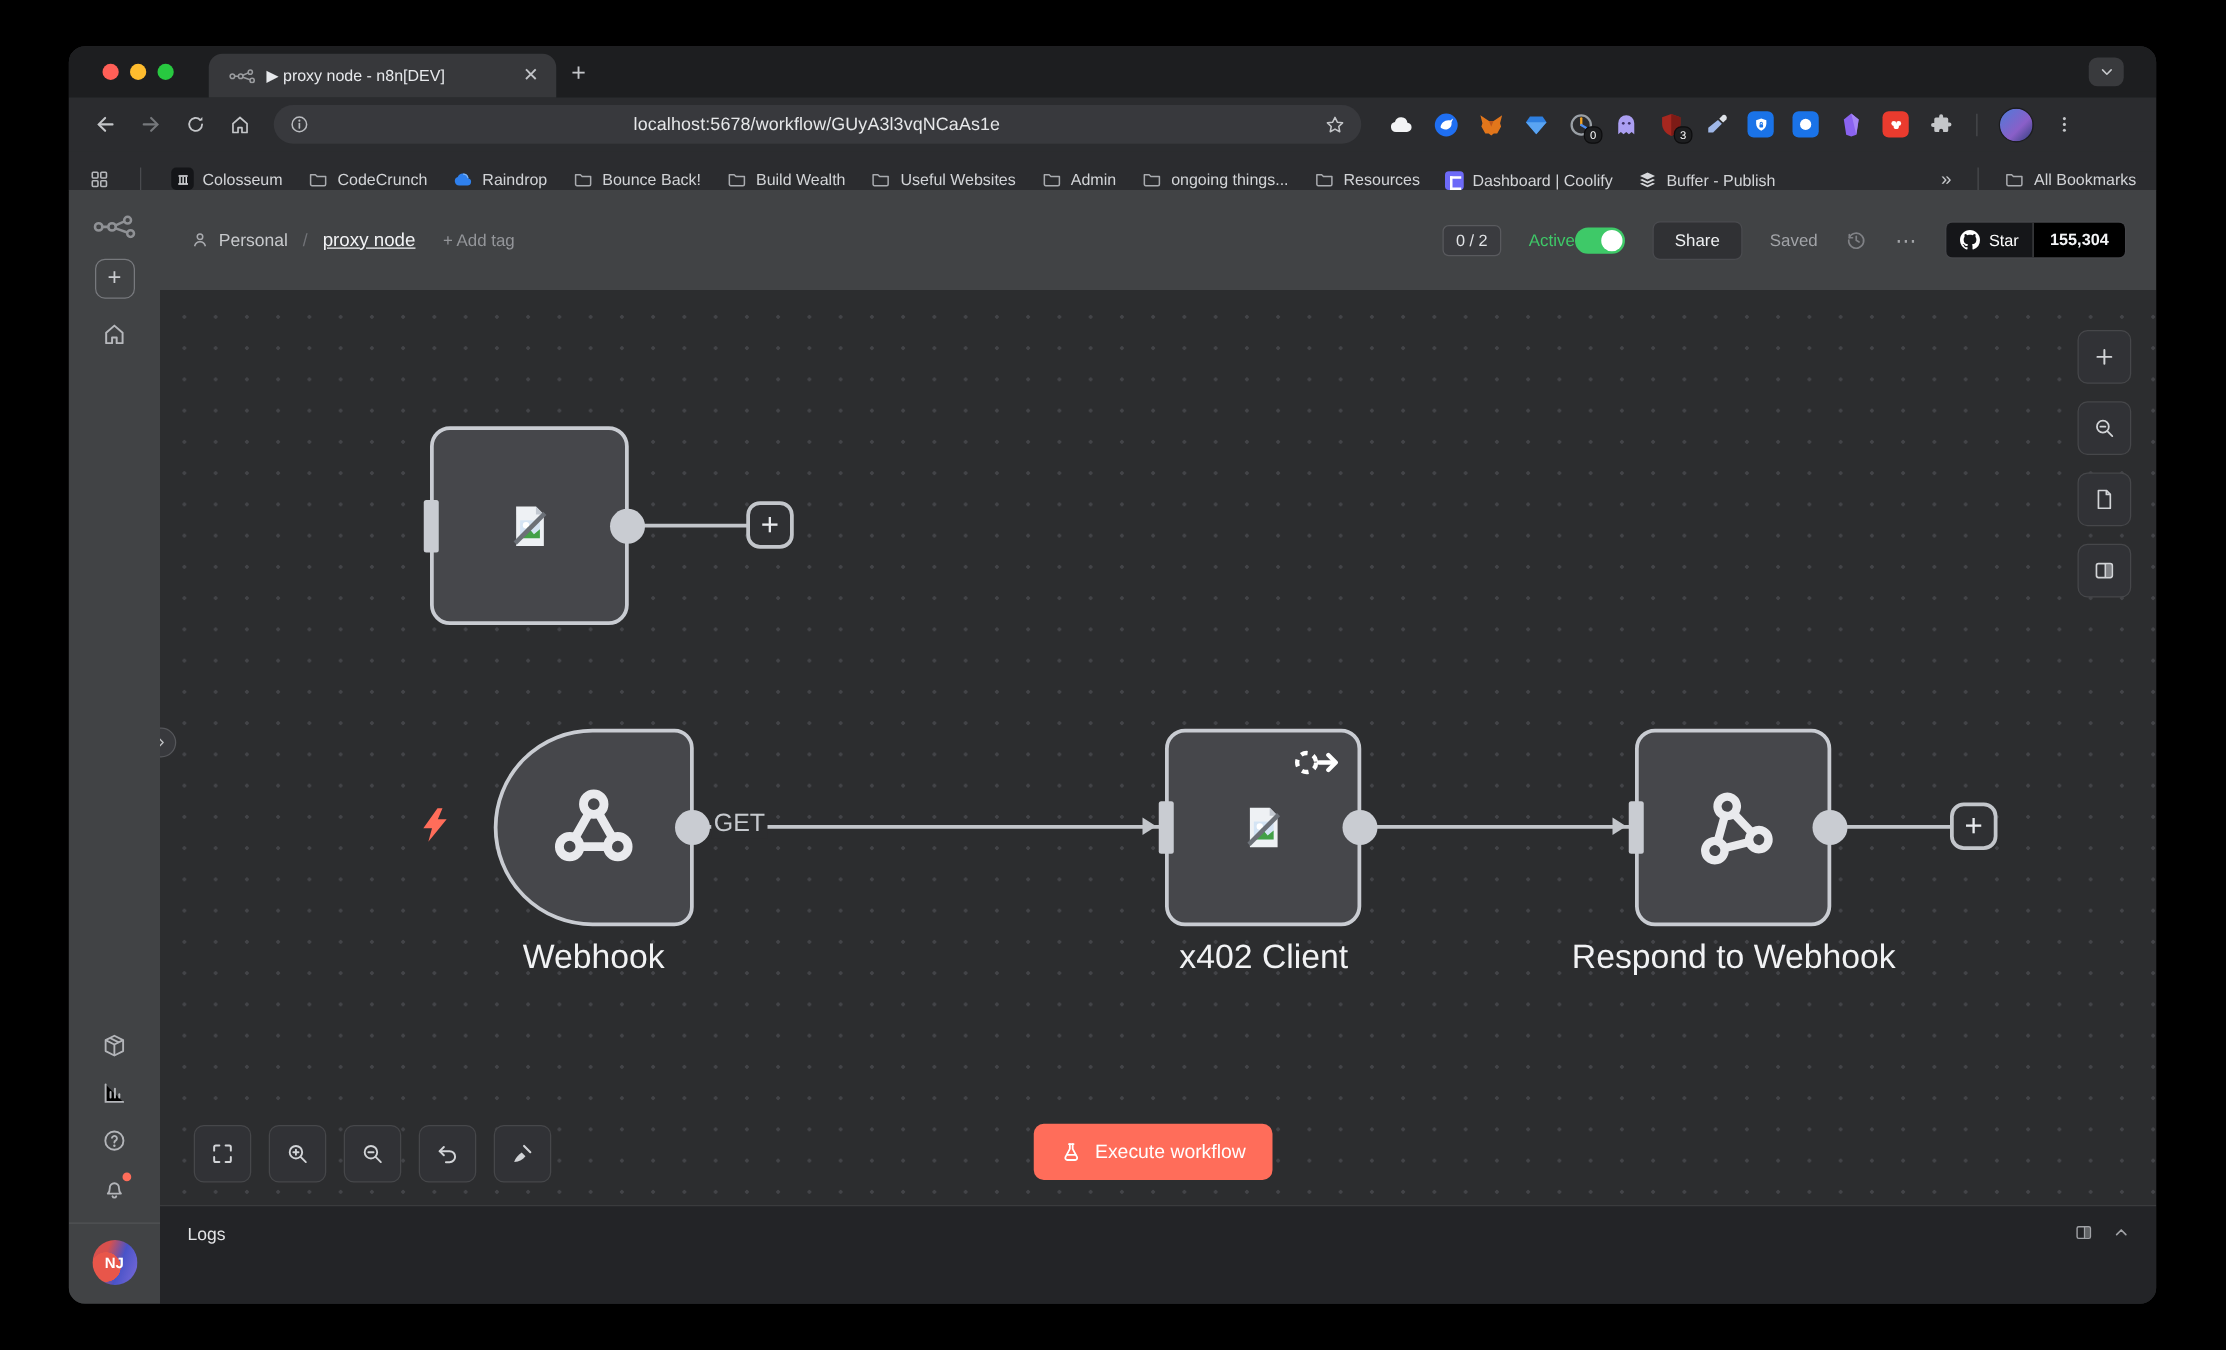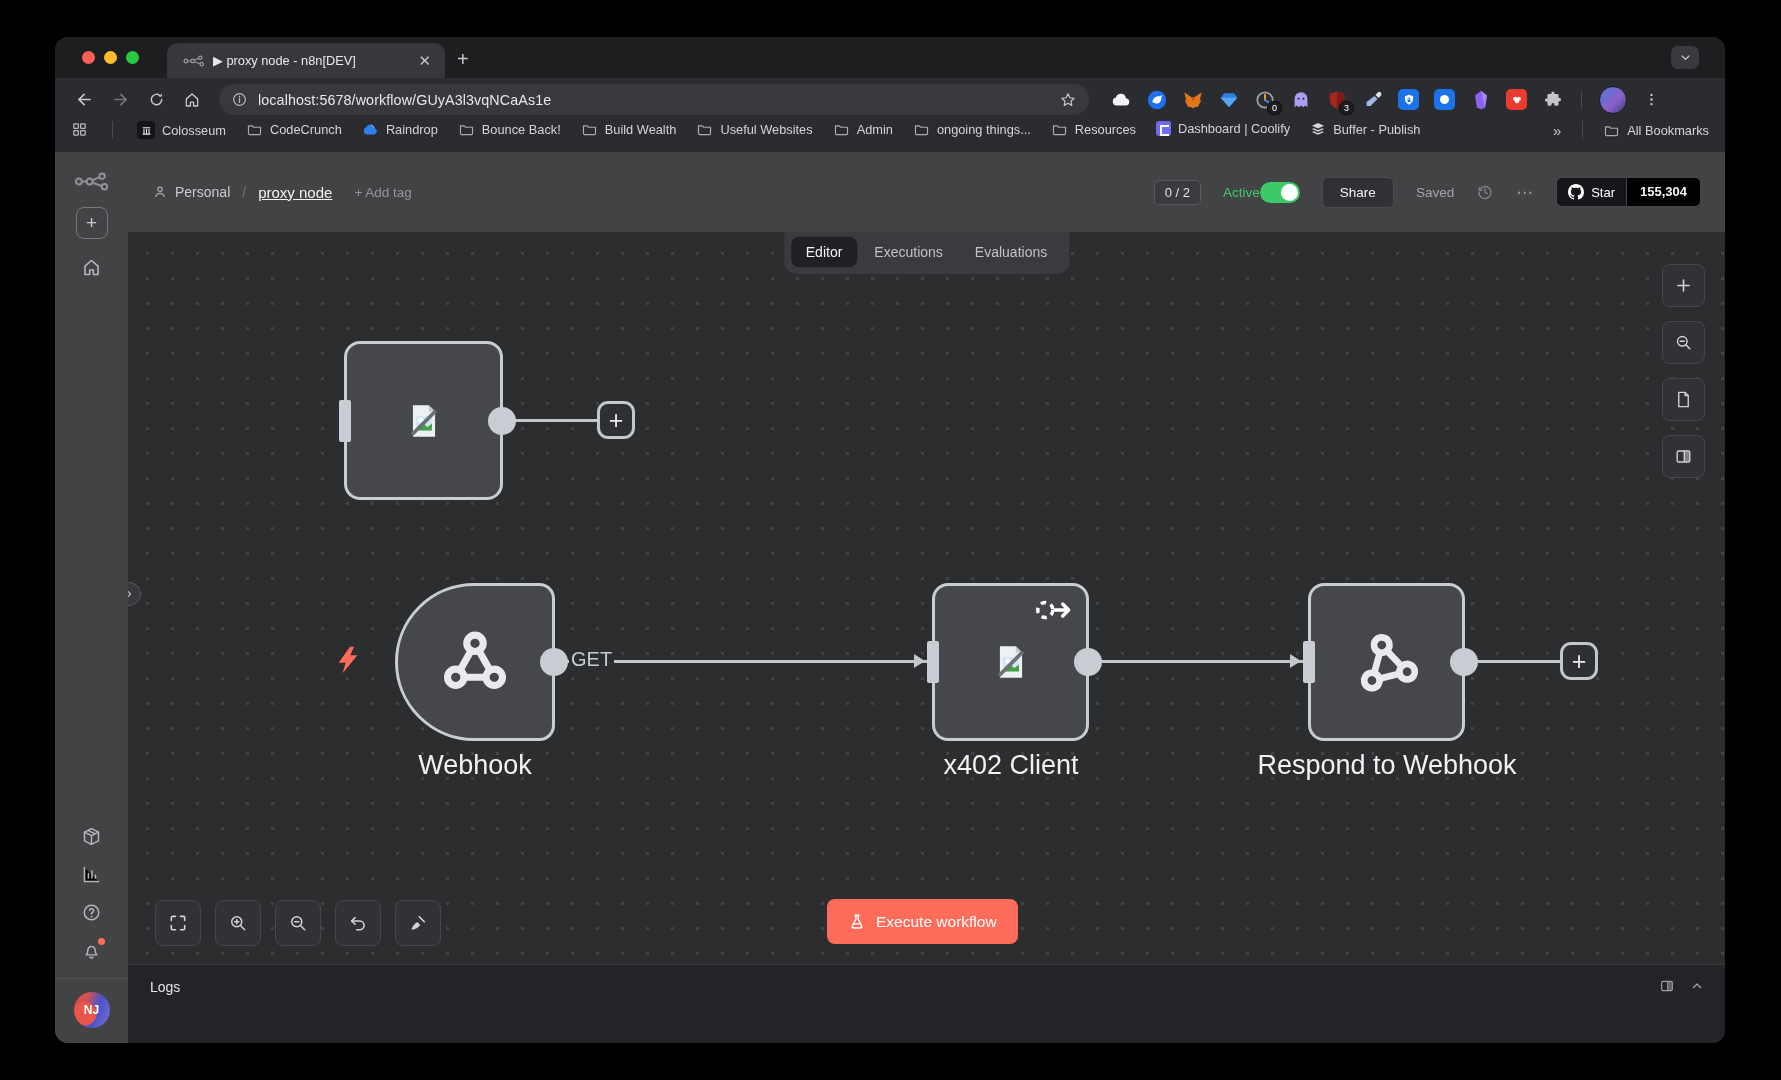--- a/index.html
+++ b/index.html
@@ -15,32 +15,32 @@
   .tab-title{flex:1;color:#e7e9ec;font-size:12.8px;white-space:nowrap;overflow:hidden;}
   .tab-close{color:#c3c5c9;font-size:15px;line-height:1;padding:2px 4px;border-radius:4px;}
   .newtab{color:#c3c5c9;font-size:20px;margin:0 0 7px 12px;}
   .tab-chevron{position:absolute;right:26px;top:9px;width:28px;height:23px;background:#393a3d;
     border-radius:7px;display:flex;align-items:center;justify-content:center;color:#c6c8cb;}
   
   .toolbar{height:43px;background:#2b2c2f;display:flex;align-items:center;padding:0 14px;gap:6px;}
   .navic{width:30px;height:30px;display:flex;align-items:center;justify-content:center;color:#c4c6c9;border-radius:50%;}
   .navic.dim{color:#76787c;}
   .urlpill{height:31px;background:#38393d;border-radius:16px;flex:0 0 846px;display:flex;align-items:center;
-    padding:0 12px;gap:10px;margin:0 6px;}
+    padding:0 12px;gap:10px;margin:0 6px;text-align:center;}
   .url-text{flex:1;color:#e6e7e9;font-size:14.3px;letter-spacing:.1px;}
   .ext-row{display:flex;align-items:center;gap:13px;margin-left:8px;}
   .ext{width:23px;height:23px;position:relative;display:flex;align-items:center;justify-content:center;}
   .ext .badge{position:absolute;right:-6px;bottom:-4px;background:#1d1e20;color:#fff;font-size:9px;
     padding:1px 4px;border-radius:6px;border:1px solid #0d0d0e;}
   .ext-sq{width:21px;height:21px;border-radius:5px;display:flex;align-items:center;justify-content:center;}
   .vsep{width:1px;height:18px;background:#4a4b4f;margin:0 4px;}
   .profile-av{width:26px;height:26px;border-radius:50%;background:linear-gradient(135deg,#4f7bd9,#8a5fc8 60%,#2c3e7a);
     border:1px solid #1b1c1e;}
   
-  .bmbar{height:31px;background:#2b2c2f;display:flex;align-items:flex-start;padding:0 16px;gap:20px;
+  .bmbar{height:31px;background:#2b2c2f;display:flex;align-items:flex-end;padding:0 16px;gap:20px;
     border-bottom:1px solid #232427;}
   .bm{display:flex;align-items:center;gap:7px;color:#d2d4d7;font-size:12.8px;white-space:nowrap;}
   .bm-fallback{margin-left:auto;display:flex;align-items:center;gap:16px;color:#d2d4d7;font-size:12.8px;}
   .ovf{color:#c6c8cb;font-size:15px;letter-spacing:1px;}
   .colo-ic{width:18px;height:18px;border-radius:4px;background:#141518;display:flex;align-items:center;justify-content:center;}
   .coolify-ic{width:15px;height:15px;border-radius:3px;background:#6d6af8;position:relative;}
   .coolify-ic:after{content:"";position:absolute;left:4px;top:4px;width:7px;height:7px;border:2px solid #fff;border-right:none;}
   
   .app{position:absolute;top:115px;bottom:0;left:0;right:0;display:flex;}
   .sidebar{width:73px;background:#414345;display:flex;flex-direction:column;align-items:center;flex:0 0 73px;}
@@ -669,25 +669,20 @@
                 </span>
               <span>Star</span>
             </span>
             <span class="gh-count">155,304</span>
           </div>
         </div>
       </div>
 
       <div class="canvas">
 
-        <div class="viewtabs">
-          <span class="vtab active">Editor</span>
-          <span class="vtab">Executions</span>
-          <span class="vtab">Evaluations</span>
-        </div>
 
         <div class="collapse">
             <svg width="12" height="12">
               <use href="#s-chevright"></use>
             </svg>
           </div>
 
         <div class="wire" style="left:375px;top:187px;width:96px"></div>
         <div class="wire" style="left:427px;top:428px;width:380px"></div>
         <div class="warrow" style="left:786px;top:422px"></div>

